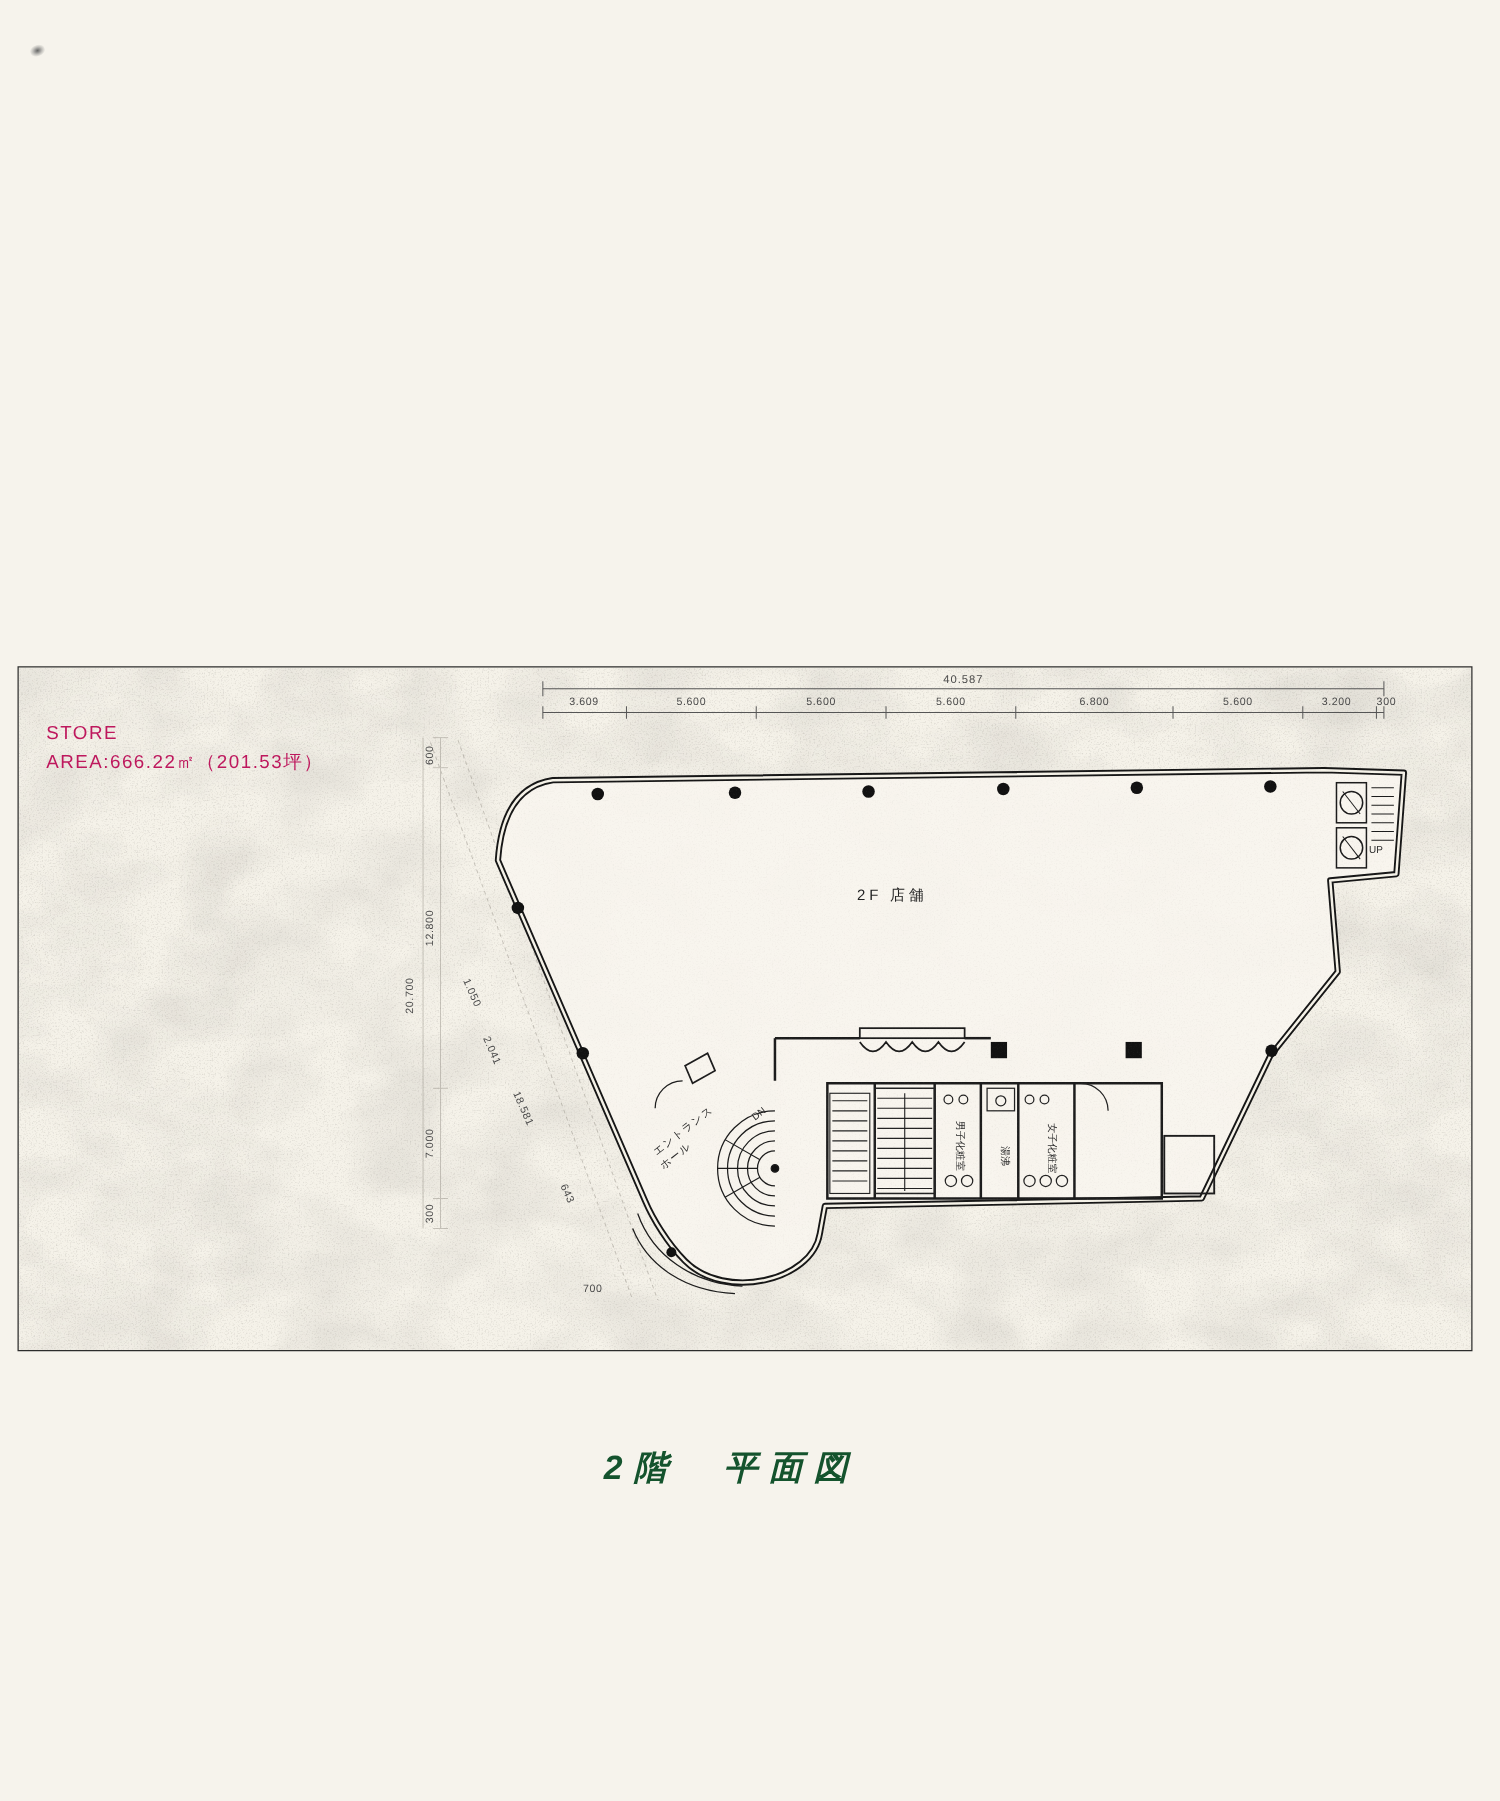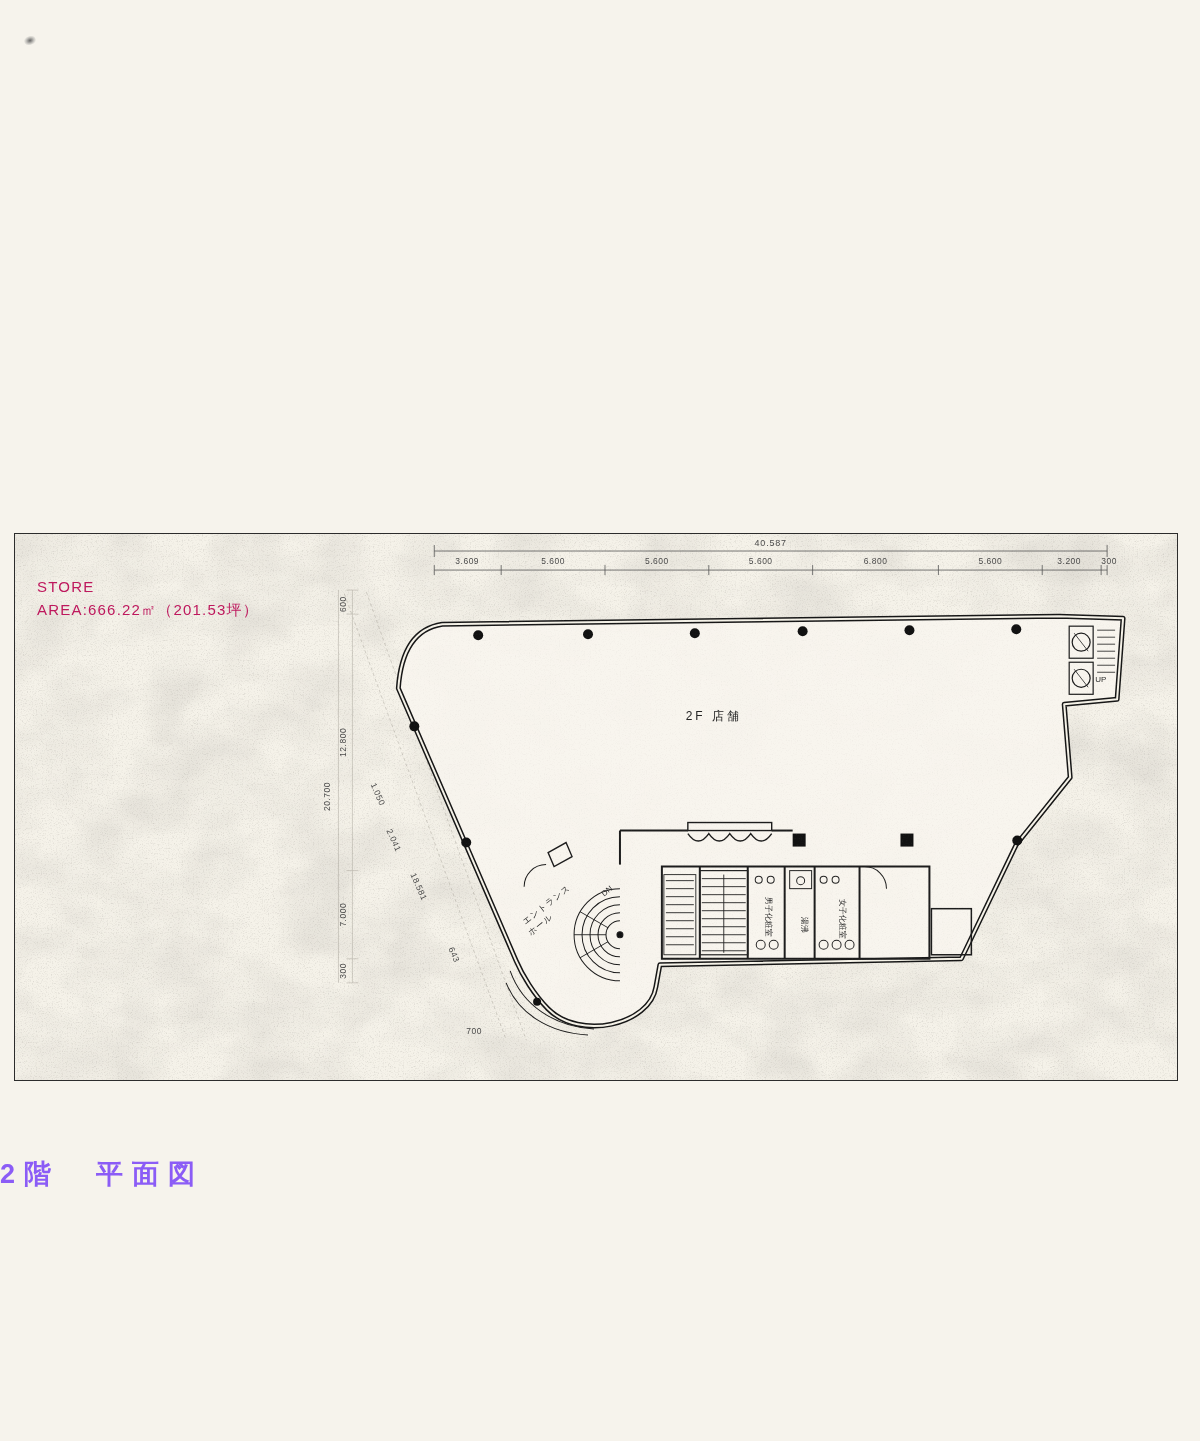--- a/index.html
+++ b/index.html
@@ -34,22 +34,22 @@
     box-sizing:border-box;
     background:#f5f2e9;
   }
   .plan-svg{position:absolute;inset:0;width:100%;height:100%;}
   .store-info{
     position:absolute;top:16px;left:22px;z-index:5;
     font-size:15px;letter-spacing:1.2px;color:#be185d;line-height:1.55;margin-top:25px;
   }
   .caption{
     position:absolute;top:1156px;left:0;width:1170px;
-    text-align:left;
-    font-size:27px;font-weight:600;letter-spacing:9px;color:#8b5cf6;
+    text-align:center;
+    font-size:27px;font-weight:600;letter-spacing:9px;color:#14532d;font-style:italic;
   }
   svg text{font-family:"Liberation Sans",sans-serif;fill:#3a3a3a;}
   .dim{font-size:8.5px;letter-spacing:.5px;fill:#4a4a4a;}
   .dim-big{font-size:9px;letter-spacing:.8px;fill:#4a4a4a;}
   .room-label{font-size:8.5px;fill:#2b2b2b;letter-spacing:1px;}
   .floor-label{font-size:12px;fill:#222;letter-spacing:3px;}
   .small-label{font-size:8px;fill:#2b2b2b;}
 </style>
 </head>
 <body>

